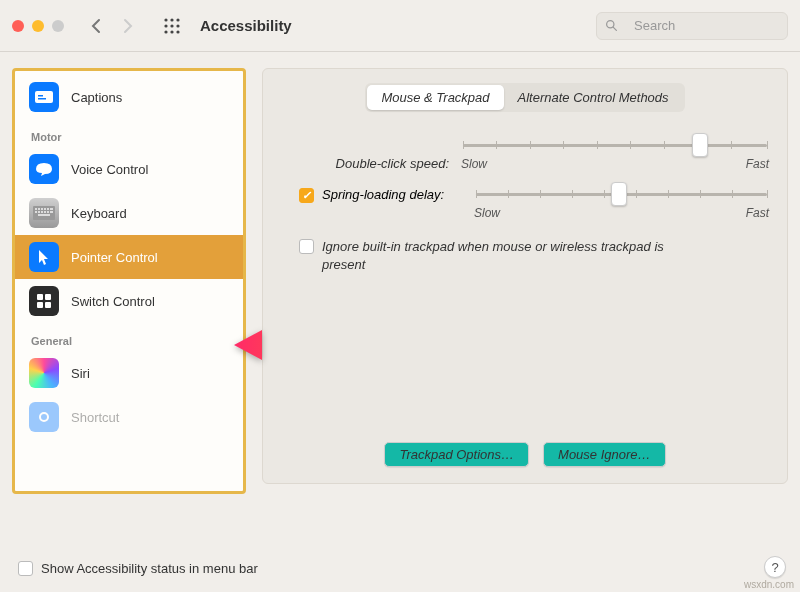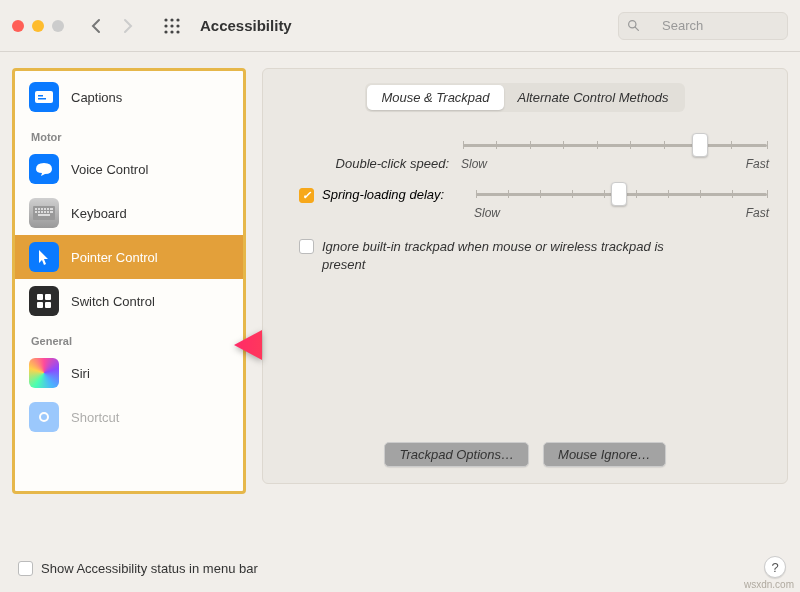--- a/index.html
+++ b/index.html
@@ -10,21 +10,21 @@
     .traffic-lights { display: flex; gap: 8px; margin-right: 18px; }
     .tl { width: 12px; height: 12px; border-radius: 50%; }
     .tl.red { background: #ff5f57; }
     .tl.yellow { background: #febc2e; }
     .tl.gray { background: #ccc; }
     .nav-btn { width: 28px; height: 28px; display: flex; align-items: center; justify-content: center; color: #888; margin-right: 4px; cursor: default; }
     .nav-btn.dim { color: #ccc; }
     .grid-icon { width: 28px; height: 28px; display: flex; align-items: center; justify-content: center; margin-right: 14px; }
     .title { font-size: 15px; font-weight: 600; color: #333; flex: 0 0 auto; }
     .spacer { flex: 1; }
-    .search-box { width: 170px; height: 28px; background: #e9e6e1; border: 1px solid #ddd9d3; border-radius: 6px; display: flex; align-items: center; padding: 0 8px; color: #999; font-size: 13px; gap: 22px; }
+    .search-box { width: 192px; height: 28px; background: #e9e6e1; border: 1px solid #ddd9d3; border-radius: 6px; display: flex; align-items: center; padding: 0 8px; color: #999; font-size: 13px; gap: 16px; }
     
     .main { display: flex; padding: 16px 12px 0 12px; height: 490px; gap: 16px; }
     
     
     .sidebar { width: 234px; background: #fefdfa; border: 3px solid #e6b74a; border-radius: 4px; overflow-y: auto; padding: 4px 0; height: 426px; }
     .sb-section { font-size: 11px; color: #888; font-weight: 600; padding: 12px 16px 4px; }
     .sb-item { display: flex; align-items: center; gap: 12px; padding: 7px 14px; font-size: 13px; color: #333; cursor: default; }
     .sb-item.selected { background: #e3a03a; color: #fff; }
     .sb-icon { width: 30px; height: 30px; border-radius: 6px; display: flex; align-items: center; justify-content: center; flex-shrink: 0; }
     .ic-blue { background: #0a7aff; }
@@ -48,21 +48,21 @@
     .slider-knob { position: absolute; width: 16px; height: 24px; background: #fff; border: 1px solid #ccc; border-radius: 4px; top: -11px; transform: translateX(-50%); box-shadow: 0 1px 2px rgba(0,0,0,0.2); }
     .slider-labels { display: flex; justify-content: space-between; font-size: 12px; color: #555; margin-top: 10px; padding: 0 2px; }
     
     .checkbox-row { display: flex; align-items: flex-start; gap: 8px; margin-bottom: 18px; }
     .checkbox { width: 15px; height: 15px; border: 1px solid #bbb; border-radius: 3px; background: #fff; flex-shrink: 0; margin-top: 1px; display:flex; align-items:center; justify-content:center;}
     .checkbox.checked { background: #f7a81b; border-color: #f7a81b; color:#fff; font-size:11px; font-weight:bold;}
     .cb-indent { margin-left: 20px; }
     .cb-text { font-size: 13px; color: #333; line-height: 1.35; }
     
     .options-row { display: flex; gap: 14px; justify-content: center; position: absolute; bottom: 16px; left: 0; right: 0; }
-    .option-btn { background: #a3a3a3; border: 1px solid #ccc; border-radius: 5px; padding: 4px 14px; font-size: 13px; color: #333; cursor: default; box-shadow: 0 1px 1px rgba(0,0,0,0.08);}
+    .option-btn { background: #14b8a6; border: 1px solid #ccc; border-radius: 5px; padding: 4px 14px; font-size: 13px; color: #333; cursor: default; box-shadow: 0 1px 1px rgba(0,0,0,0.08);}
     
     
     .footer { position: absolute; bottom: 16px; left: 18px; display: flex; align-items: center; gap: 8px; font-size: 13px; color: #333; }
     
     
     .help-btn { position: absolute; bottom: 14px; right: 14px; width: 22px; height: 22px; border-radius: 50%; background: #fff; border: 1px solid #ccc; display: flex; align-items: center; justify-content: center; font-size: 13px; color: #555; box-shadow: 0 1px 1px rgba(0,0,0,0.1);}
     
     
     .watermark { position: absolute; bottom: 2px; right: 6px; font-size: 10px; color: #b0aaa0; }
     

